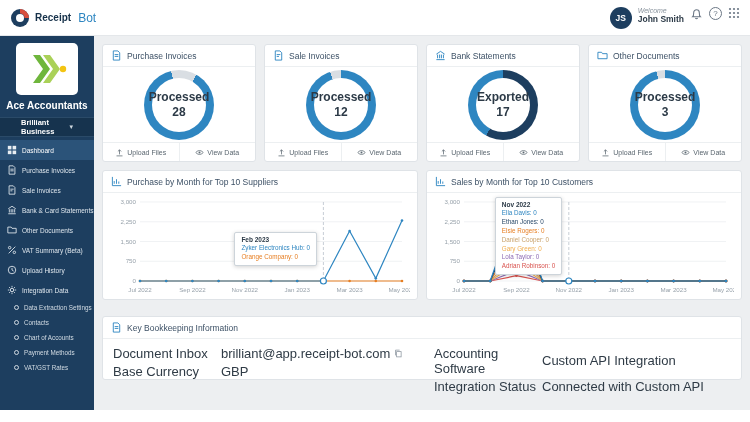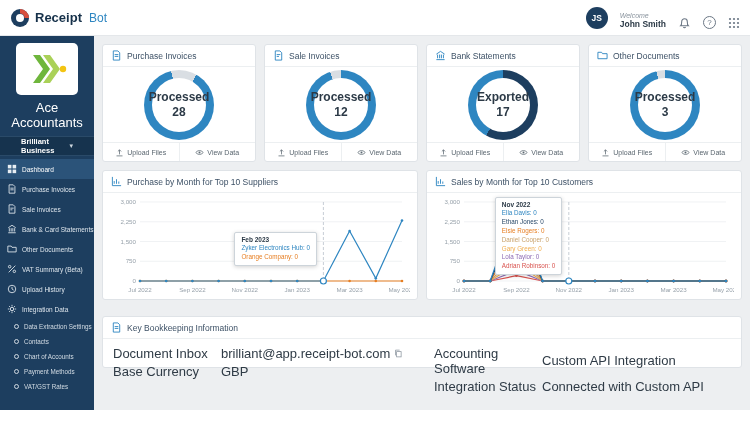--- a/index.html
+++ b/index.html
@@ -1,31 +1,31 @@
 <!DOCTYPE html>
 <html><head>
 <meta charset="utf-8">
 <style>
 *{box-sizing:border-box;margin:0;padding:0}
 html,body{width:750px;height:422px}
 body{font-family:"Liberation Sans","DejaVu Sans",sans-serif;background:#fff;position:relative;overflow:hidden}
 .header{position:absolute;top:0;left:0;width:750px;height:36px;background:#fff;border-bottom:1px solid #e4e7ea;display:flex;align-items:center;padding:0 10px;z-index:3}
 .brand{display:flex;align-items:center;gap:5px;cursor:pointer}
 .brand svg{width:20px;height:20px}
-.b1{font-size:13px;font-weight:bold;color:#16314a}
+.b1{font-size:10px;font-weight:bold;color:#16314a}
 .b2{font-size:12px;color:#2e86c1;margin-left:2px}
-.hright{margin-left:auto;display:flex;align-items:flex-end;gap:12px}
+.hright{margin-left:auto;display:flex;align-items:flex-start;gap:6px}
 .avatar{width:22px;height:22px;border-radius:50%;background:#1d3e5f;color:#fff;font-size:8.5px;font-weight:bold;display:flex;align-items:center;justify-content:center;cursor:pointer}
 .welcome{font-size:7px;font-style:italic;color:#8a949e}
 .uname{font-size:8.5px;color:#2c3a47;font-weight:bold}
 .hicon{display:flex;align-items:center;justify-content:center;cursor:pointer}
 .help-circle{width:13px;height:13px;border:1px solid #6b7785;border-radius:50%;font-size:8px;display:flex;align-items:center;justify-content:center;color:#6b7785;cursor:pointer}
 .sidebar{position:absolute;top:36px;left:0;width:94px;height:374px;background:#1d3e5f;overflow:hidden}
 .logo-card{width:62px;height:52px;background:#fff;border-radius:5px;margin:7px auto 5px;display:flex;align-items:center;justify-content:center}
-.org-name{color:#fff;font-size:13px;font-weight:normal;text-align:center;margin-bottom:6px}
+.org-name{color:#fff;font-size:10px;font-weight:bold;text-align:center;margin-bottom:6px}
 .biz{height:20px;background:#16334e;display:flex;align-items:center;justify-content:space-between;padding:0 21px;color:#fff;font-size:7.5px;font-weight:bold;cursor:pointer;border-top:1px solid #2a4a68;border-bottom:1px solid #2a4a68;margin-bottom:3px}
 .chev{font-size:7px;color:#cfd8e0}
 .nav-item{height:20px;display:flex;align-items:center;gap:5px;padding-left:7px;color:#dde5ec;font-size:6.5px;white-space:nowrap;cursor:pointer}
 .nav-item.active{background:#2b5379;color:#fff}
 .nicon{width:10px;height:10px;flex:0 0 10px;display:flex}
 .nav-sub{height:15px;display:flex;align-items:center;gap:5px;padding-left:14px;color:#d3dce4;font-size:6.3px;white-space:nowrap;cursor:pointer}
 .dot{width:5px;height:5px;border:1px solid #cfd8e0;border-radius:50%;flex:0 0 5px}
 .main{position:absolute;top:36px;left:94px;width:656px;height:374px;background:#edeff1;padding:8px;overflow:hidden}
 .row{display:flex;gap:8px}
 .cards-row{margin-bottom:8px}
@@ -39,21 +39,21 @@
 .dcenter{position:absolute;inset:8px;background:#fff;border-radius:50%;display:flex;flex-direction:column;align-items:center;justify-content:center;gap:1px}
 .dstatus,.dcount{font-size:12px;font-weight:bold;color:#2c3a47}
 .cfoot{height:19px;border-top:1px solid #eceff1;display:flex}
 .flink{flex:1;display:flex;align-items:center;justify-content:center;gap:3px;font-size:7px;color:#5b6770;cursor:pointer;text-decoration:none}
 .flink+.flink{border-left:1px solid #eceff1}
 .chart-card{flex:1;height:130px;display:flex;flex-direction:column}
 .chart-body{flex:1;position:relative;padding:2px 7px}
 .tooltip{position:absolute;background:#fff;border:1px solid #cdd4da;border-radius:2px;box-shadow:0 1px 4px rgba(0,0,0,.18);padding:3px 6px;white-space:nowrap;z-index:2}
 .tip-title{font-size:6.5px;font-weight:bold;color:#2c3a47;margin-bottom:1px}
 .tip-row{font-size:6.3px;line-height:1.4}
-.info-card{height:52px}
+.info-card{height:64px}
 .info-body{display:grid;grid-template-columns:1fr 1fr;column-gap:24px;padding:5px 10px}
 .kv{display:grid;grid-template-columns:108px 1fr;align-items:center;padding:1.5px 0;font-size:13px;color:#2f3b46}
 .kv .v{display:flex;align-items:center;gap:4px}
 </style>
 </head>
 <body>
 
 <div class="header">
   <div class="brand">
     <svg viewBox="0 0 20 20">

